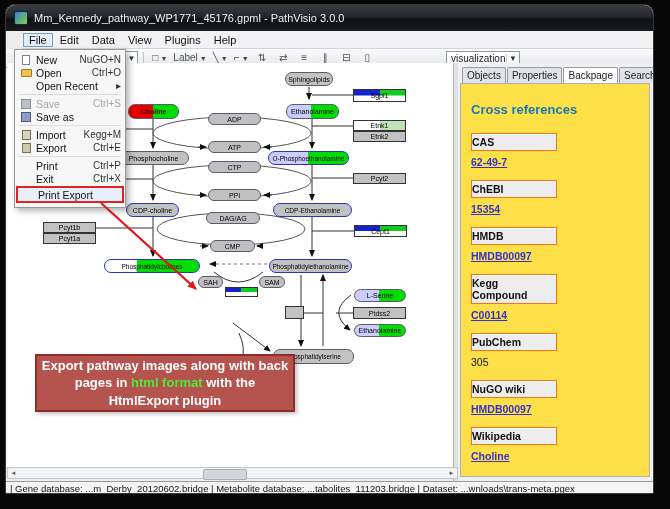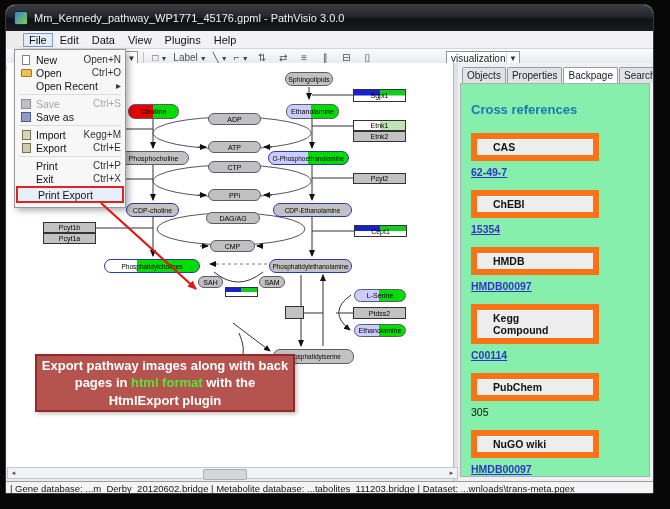--- a/index.html
+++ b/index.html
@@ -73,26 +73,26 @@
   .ic-import{width:9px;height:10px;background:#d9d4bf;border:1px solid #77704e;}
   .ic-export{width:9px;height:10px;background:#cfc9b2;border:1px solid #77704e;}
   
   #arrow-svg{position:absolute;left:0;top:0;width:670px;height:509px;z-index:40;pointer-events:none;}
   
   #divider{position:absolute;left:447px;top:58px;width:5px;height:420px;background:#dfe1e5;border-left:1px solid #b8b8bc;}
   #panel{position:absolute;left:452px;top:58px;width:196px;height:420px;background:#eef0f2;}
   #tabs{position:absolute;left:4px;top:4px;display:flex;font-size:10px;color:#222;}
   .tab{padding:2px 4px;background:#e0e3e7;border:1px solid #9a9aa0;border-bottom:none;margin-right:1px;border-radius:2px 2px 0 0;}
   .tab.active{background:#fdfdfd;position:relative;top:0;font-weight:normal;}
-  #panel-content{position:absolute;left:2px;top:20px;width:190px;height:394px;background:#86efac;
+  #panel-content{position:absolute;left:2px;top:20px;width:190px;height:394px;background:#fde047;
                  border:1px solid #aab0b6;box-sizing:border-box;padding:6px 10px;overflow:hidden;}
   #xref-heading{color:#1a78b4;font-weight:bold;font-size:13px;margin:12px 0 16px 0;}
   .section{margin-bottom:12px;}
-  .section-title-box{width:84px;background:#ededed;border:6px solid #f97316;font-weight:bold;font-size:10.5px;
-                     color:#111;padding:2px 16px;margin-bottom:5px;box-shadow:inset 0 1px 0 #fff;}
+  .section-title-box{width:84px;background:#ededed;border:1px solid #f97316;font-weight:bold;font-size:10.5px;
+                     color:#111;padding:2px 0;margin-bottom:5px;box-shadow:inset 0 1px 0 #fff;}
   .section-value{font-size:10.5px;}
   .section-value a{color:#3333cc;font-weight:bold;}
   .section-value .plain{color:#111;}
   #expr-heading{font-weight:bold;font-size:11.5px;color:#111;margin-top:4px;}
   
   #hscroll{position:absolute;left:1px;top:462px;width:451px;height:12px;background:#f2f3f5;
            border:1px solid #c2c6cc;box-sizing:border-box;display:flex;align-items:center;}
   .scr-arrow{width:11px;height:10px;font-size:6px;color:#555;display:flex;align-items:center;justify-content:center;}
   #hthumb{position:absolute;left:195px;top:1px;width:42px;height:9px;background:#d3d6db;border:1px solid #a9adb4;border-radius:2px;}
   #statusbar{position:absolute;left:0;top:476px;width:100%;height:13px;background:#f4f4f4;border-top:1px solid #9a9aa0;
@@ -311,21 +311,21 @@
     <div id="statusbar">
       <span>| Gene database: ...m_Derby_20120602.bridge | Metabolite database: ...tabolites_111203.bridge | Dataset: ...wnloads\trans-meta.pgex</span>
     </div>
 
     <div id="file-menu">
         <div class="menu-item">
           <span class="micon">
             <span class="ic ic-new"></span>
           </span>
           <span class="mlabel">New</span>
-          <span class="mshort">Open+N</span>
+          <span class="mshort">NuGO+N</span>
         </div>
         <div class="menu-item">
           <span class="micon">
             <span class="ic ic-open"></span>
           </span>
           <span class="mlabel">Open</span>
           <span class="mshort">Ctrl+O</span>
         </div>
         <div class="menu-item">
           <span class="micon"></span>

